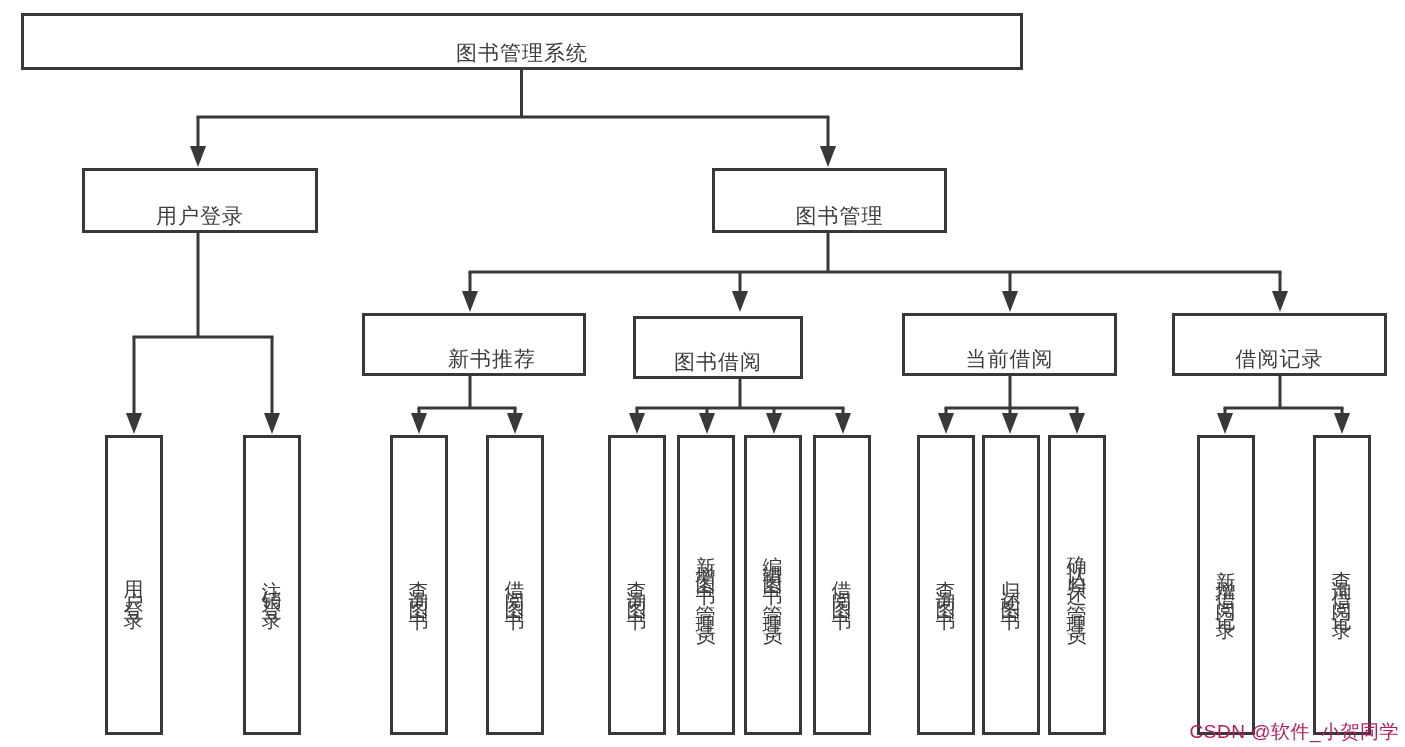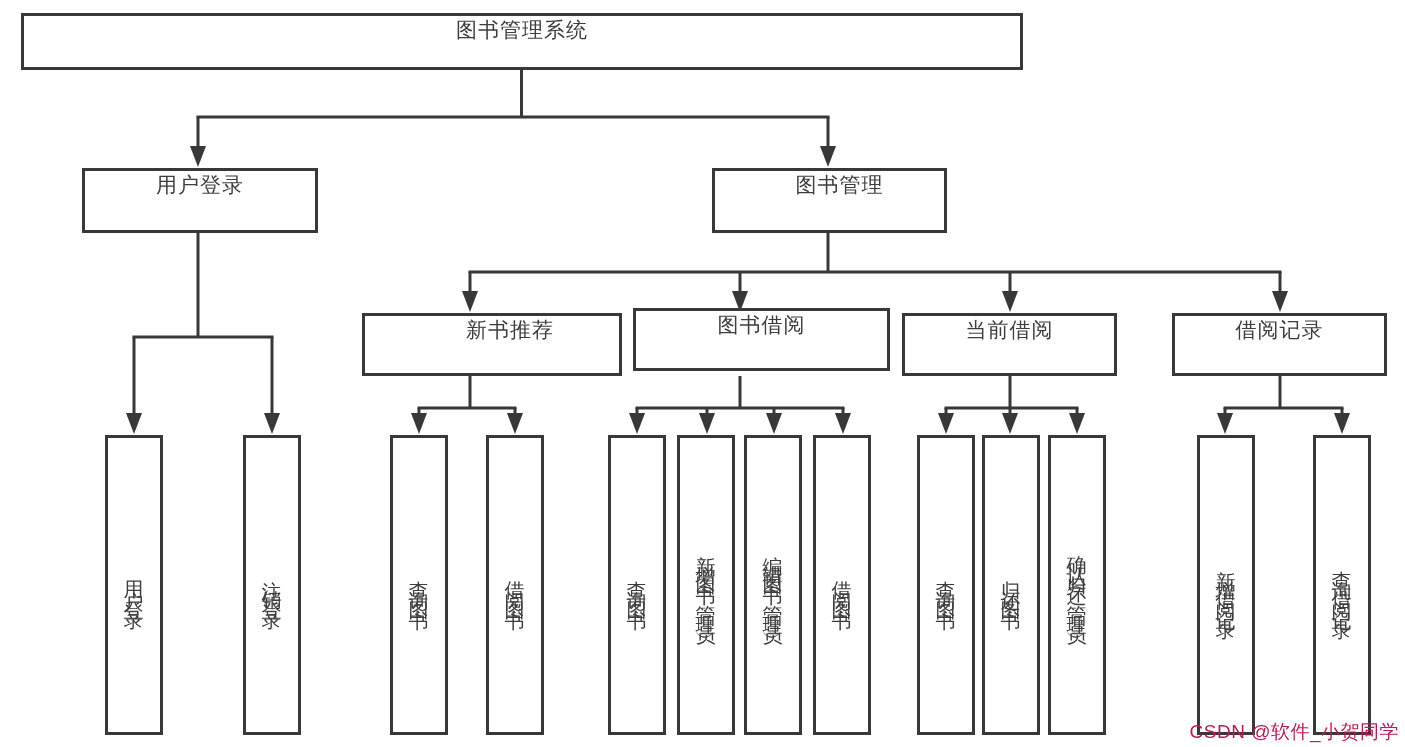--- a/index.html
+++ b/index.html
@@ -16,21 +16,21 @@
   }
   #connectors {
     position: absolute; left: 0; top: 0;
     width: 1405px; height: 747px;
   }
   .node {
     position: absolute;
     border: 3px solid #383838;
     background: #ffffff;
     display: flex;
-    align-items: flex-start;
+    align-items: flex-end;
     justify-content: center;
     color: #3d3d3d;
     font-size: 21px;
     letter-spacing: 1px;
     z-index: 2;
   }
   .leaf {
     position: absolute;
     top: 435px;
     width: 58px;
@@ -47,22 +47,22 @@
     writing-mode: vertical-rl;
     text-orientation: mixed;
     font-size: 20px;
     letter-spacing: 10px;
     line-height: 1;
     white-space: nowrap;
   }
   .root-box   { left: 21px;  top: 13px;  width: 1002px; height: 57px; }
   .l1-a       { left: 82px;  top: 168px; width: 236px;  height: 65px; }
   .l1-b       { left: 712px; top: 168px; width: 235px;  height: 65px; padding-left: 20px; }
-  .l2-a       { left: 362px; top: 313px; width: 260px;  height: 63px; padding-left: 36px; }
-  .l2-b       { left: 633px; top: 308px; width: 257px;  height: 63px; }
+  .l2-a       { left: 362px; top: 313px; width: 224px;  height: 63px; padding-left: 36px; }
+  .l2-b       { left: 633px; top: 316px; width: 170px;  height: 63px; }
   .l2-c       { left: 902px; top: 313px; width: 215px;  height: 63px; }
   .l2-d       { left: 1172px;top: 313px; width: 215px;  height: 63px; }
   .leaf-1  { left: 105px; }
   .leaf-2  { left: 243px; }
   .leaf-3  { left: 390px; }
   .leaf-4  { left: 486px; }
   .leaf-5  { left: 608px; }
   .leaf-6  { left: 677px; }
   .leaf-7  { left: 744px; }
   .leaf-8  { left: 813px; }

